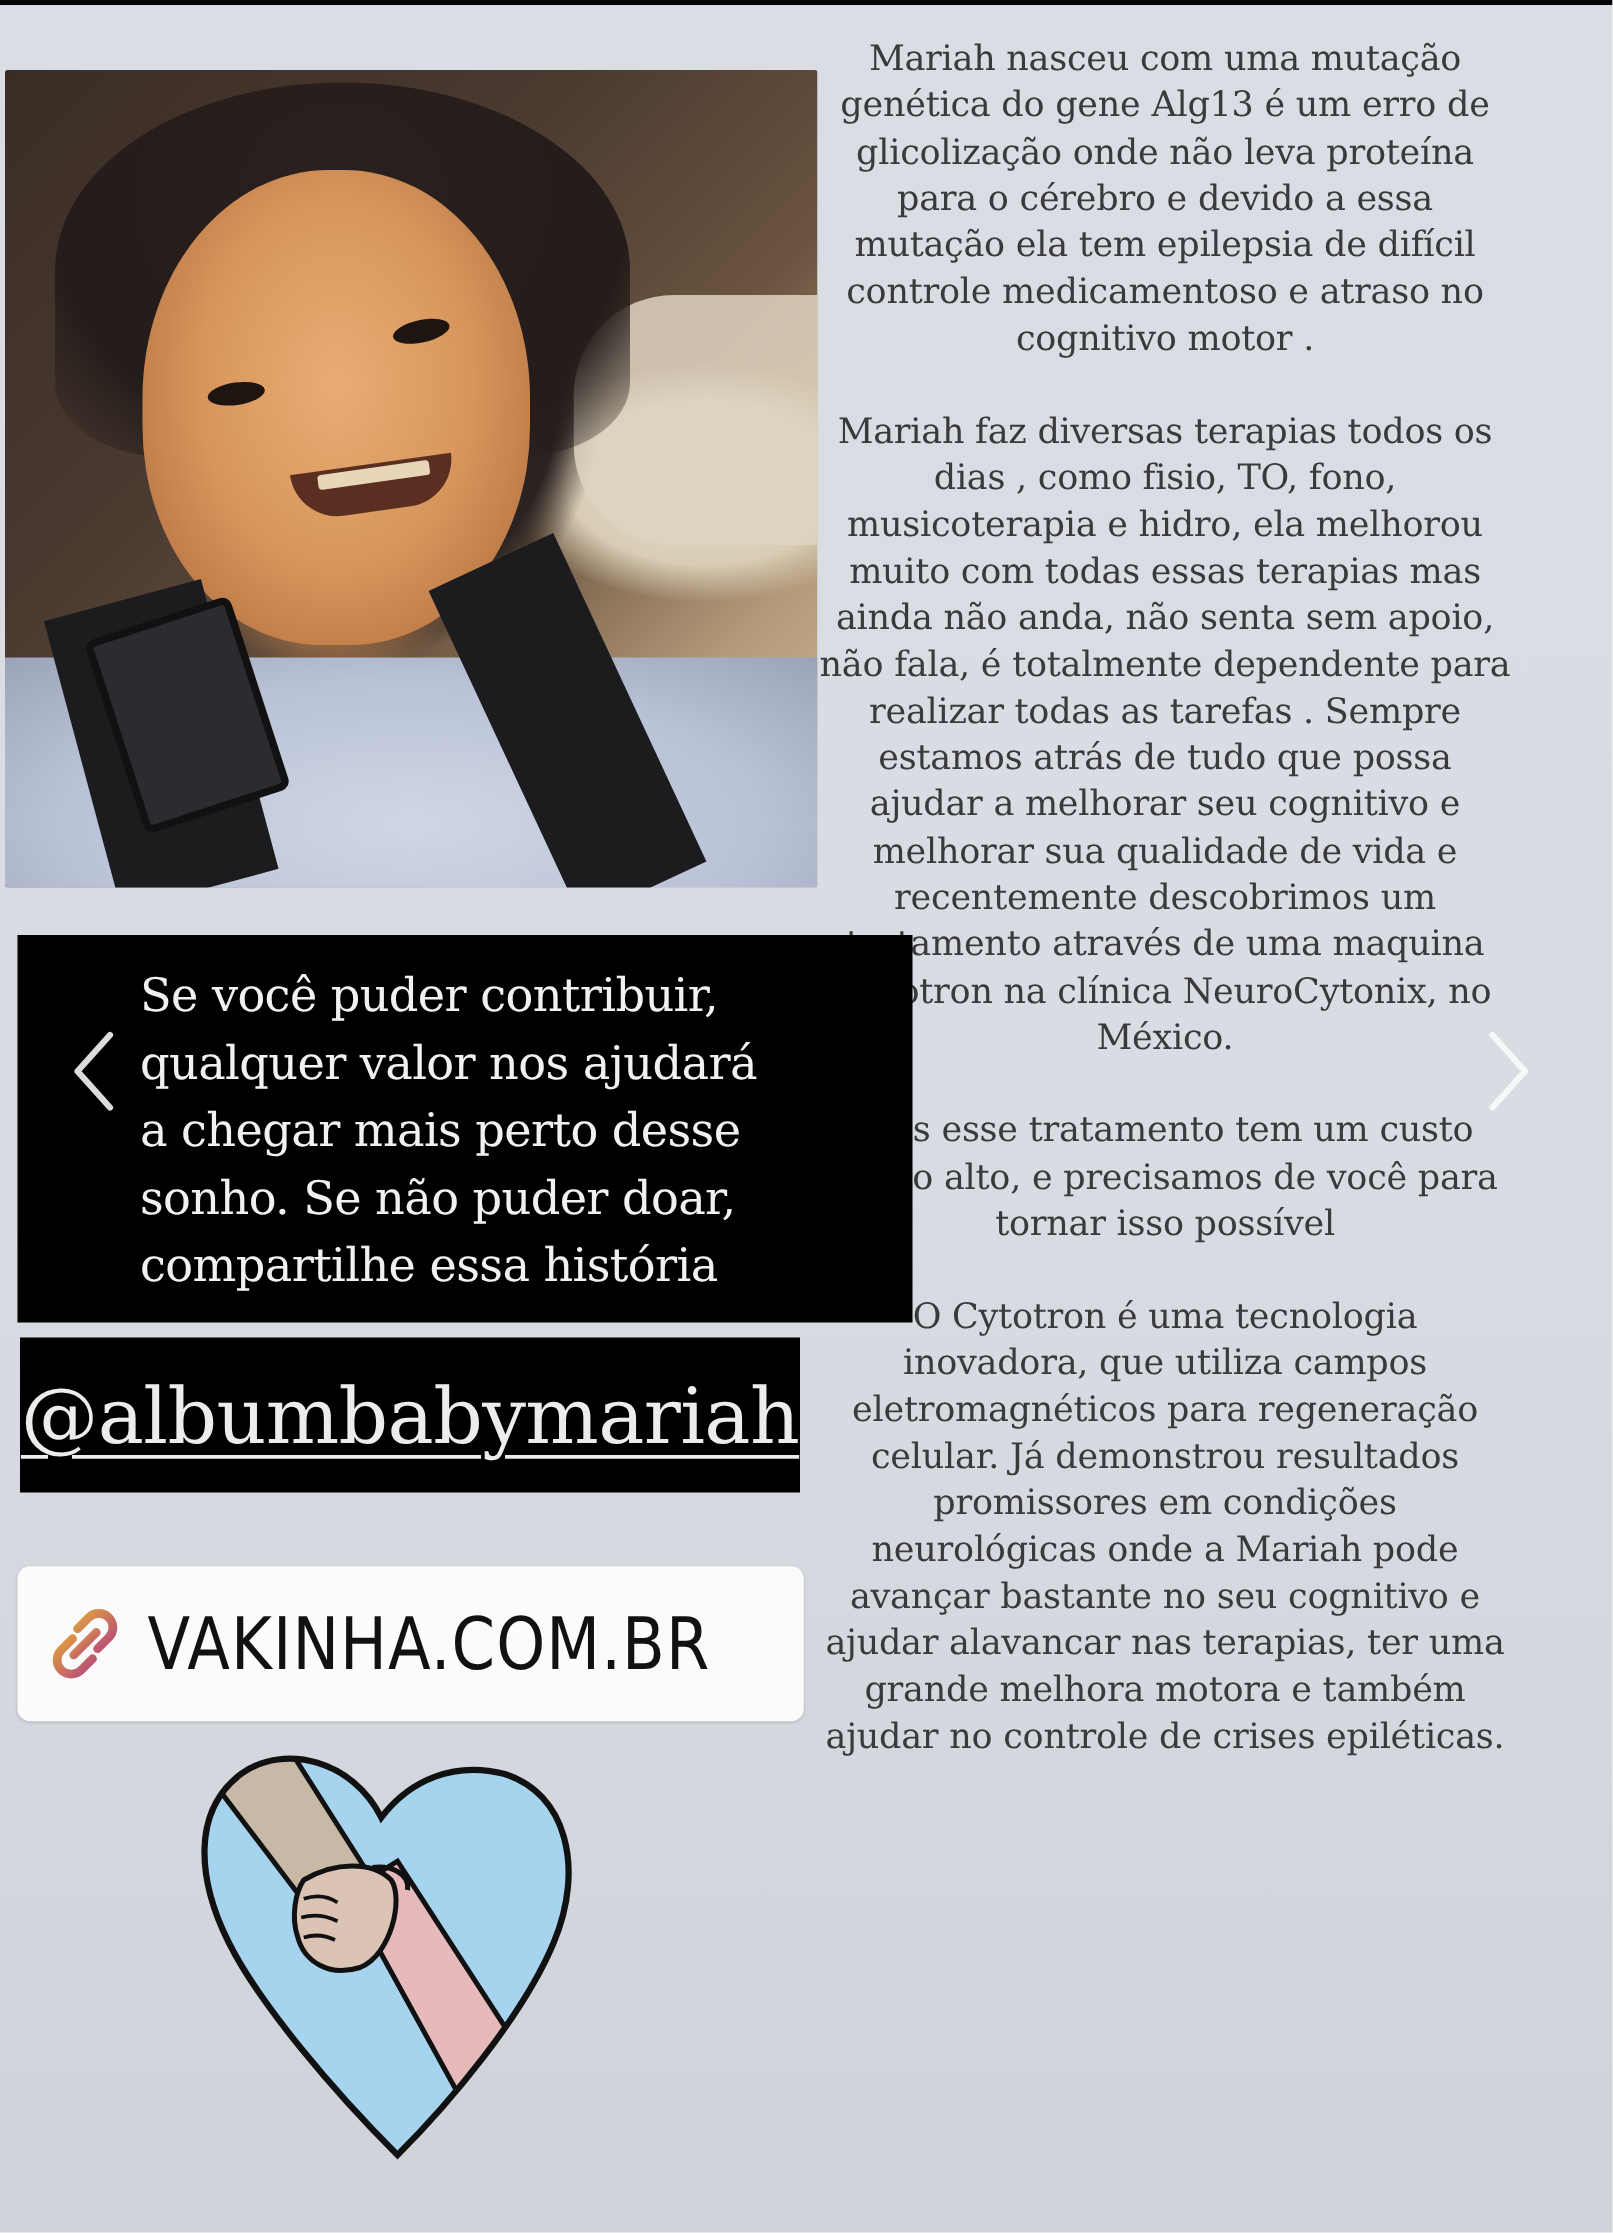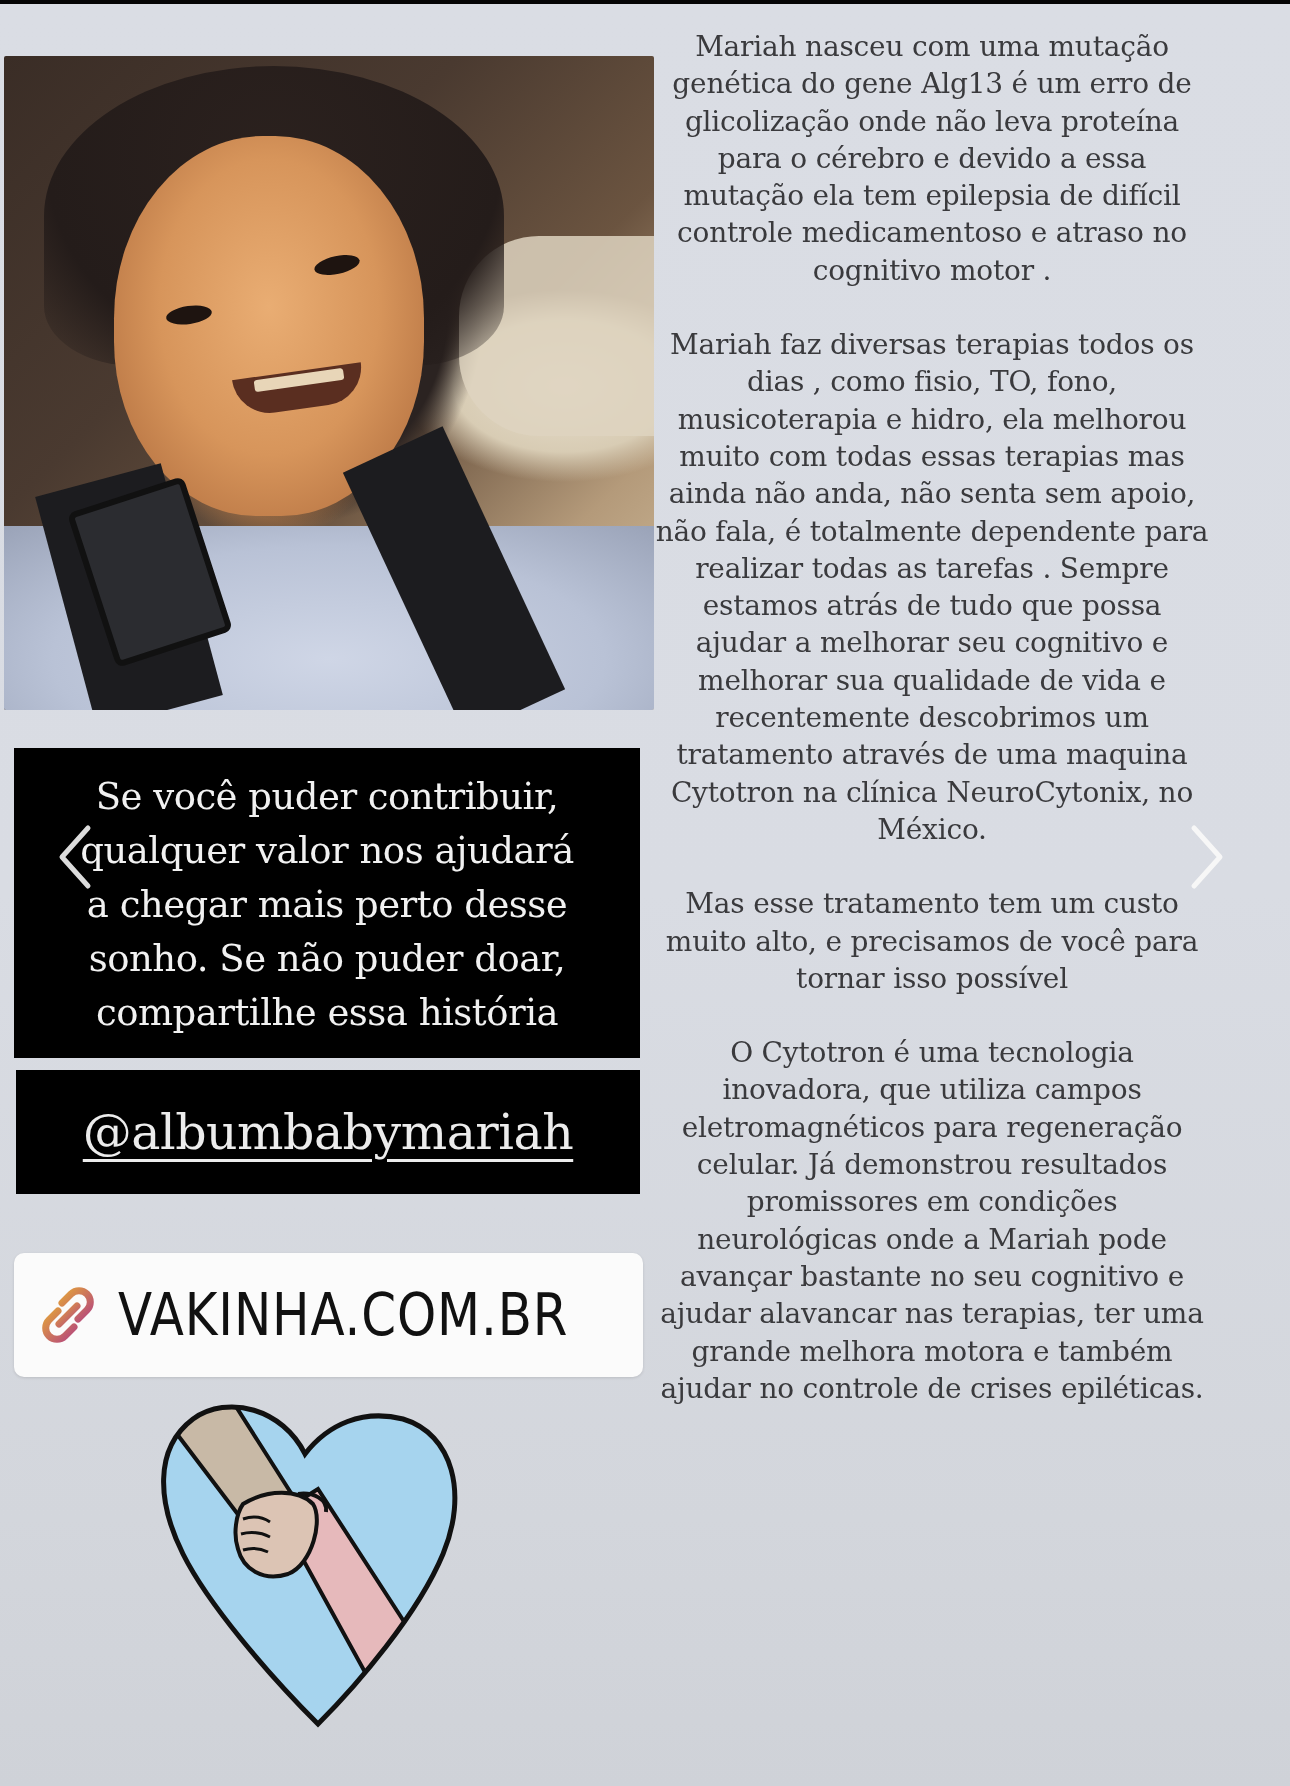--- a/index.html
+++ b/index.html
@@ -44,31 +44,31 @@
     
     .story {
       position: absolute; left: 654px; top: 28px; width: 560px;
       color: #3a3a3d; text-align: center;
       font-size: 28px; line-height: 37.3px; letter-spacing: -0.2px;
     }
     .story p { margin: 0 4px 37px 0; }
 
     
     .appeal {
-      position: absolute; left: 14px; top: 748px; width: 626px; height: 310px;
-      background: #000; color: #f1f1f1; text-align: center;
+      position: absolute; left: 14px; top: 748px; width: 716px; height: 310px;
+      background: #000; color: #f1f1f1; text-align: left;
       font-size: 37px; line-height: 54px; box-sizing: border-box; padding-top: 22px;
       letter-spacing: -0.5px;
     }
     .handle-box {
       position: absolute; left: 16px; top: 1070px; width: 624px; height: 124px;
       background: #000; display: flex; align-items: center; justify-content: center;
     }
     .handle-box span {
-      color: #ececec; font-size: 49px; letter-spacing: -0.5px;
+      color: #ececec; font-size: 62px; letter-spacing: -0.5px;
       text-decoration: underline; text-underline-offset: 10px; text-decoration-thickness: 3px;
     }
     .link-sticker {
       position: absolute; left: 14px; top: 1216px; width: 629px; height: 124px;
       background: #fbfbfb; border-radius: 10px; box-shadow: 0 1px 3px rgba(0,0,0,.12);
       display: flex; align-items: center; box-sizing: border-box; padding-left: 18px; margin-top: 37px;
     }
     .link-sticker .link-icon { width: 72px; height: 72px; flex: 0 0 72px; }
     .link-sticker .link-text {
       margin-left: 14px; font-family: "DejaVu Sans", "Liberation Sans", sans-serif;

